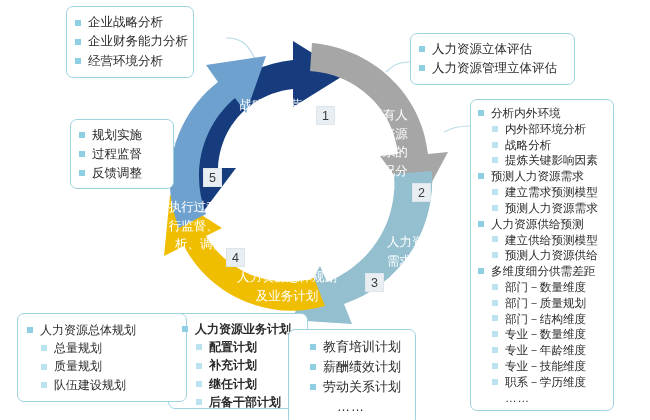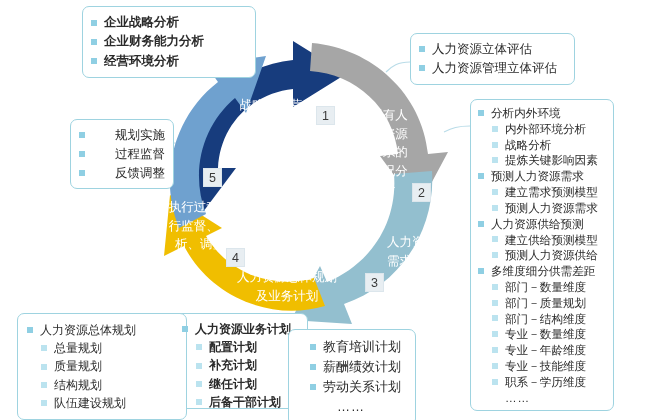--- a/index.html
+++ b/index.html
@@ -61,37 +61,36 @@
   .bullet-list li.dots {
     padding-left: 28px;
     letter-spacing: 1px;
   }
   .bullet-list li.dots::before {
     display: none;
   }
 
   
   #box-strategy {
-    left: 82px; top: 6px; width: 174px;
-    font-size: 12.5px;
-    font-weight: bold;
+    left: 66px; top: 6px; width: 128px;
+    font-size: 12.5px;
   }
   #box-strategy .bullet-list li { line-height: 1.55; }
 
   #box-assess {
     left: 410px; top: 33px; width: 165px;
     font-size: 12.5px;
   }
   #box-assess .bullet-list li { line-height: 1.5; }
 
   #box-exec {
     left: 70px; top: 119px; width: 104px;
     font-size: 12.5px;
   }
-  #box-exec .bullet-list li { line-height: 1.5; text-align: right; }
+  #box-exec .bullet-list li { line-height: 1.5; }
 
   #box-forecast {
     left: 470px; top: 99px; width: 144px;
     font-size: 11.6px;
     padding: 5px 6px 5px 6px;
   }
   #box-forecast .bullet-list li { line-height: 1.365; }
 
   #box-overall {
     left: 17px; top: 313px; width: 170px;
@@ -312,21 +311,20 @@
 
   <svg id="chevron" viewBox="0 0 22 66">
     <path d="M 1 2 L 21 33 L 1 64 Z" fill="#E3E3E3"></path>
   </svg>
 
   <div class="box" id="box-overall">
     <ul class="bullet-list">
         <li>人力资源总体规划</li>
         <li class="sub">总量规划</li>
         <li class="sub">质量规划</li>
-        <li class="sub">结构规划</li>
         <li class="sub">队伍建设规划</li>
       </ul>
   </div>
 
   <div class="box" id="box-business">
     <ul class="bullet-list">
         <li>人力资源业务计划</li>
         <li class="sub">配置计划</li>
         <li class="sub">补充计划</li>
         <li class="sub">继任计划</li>

